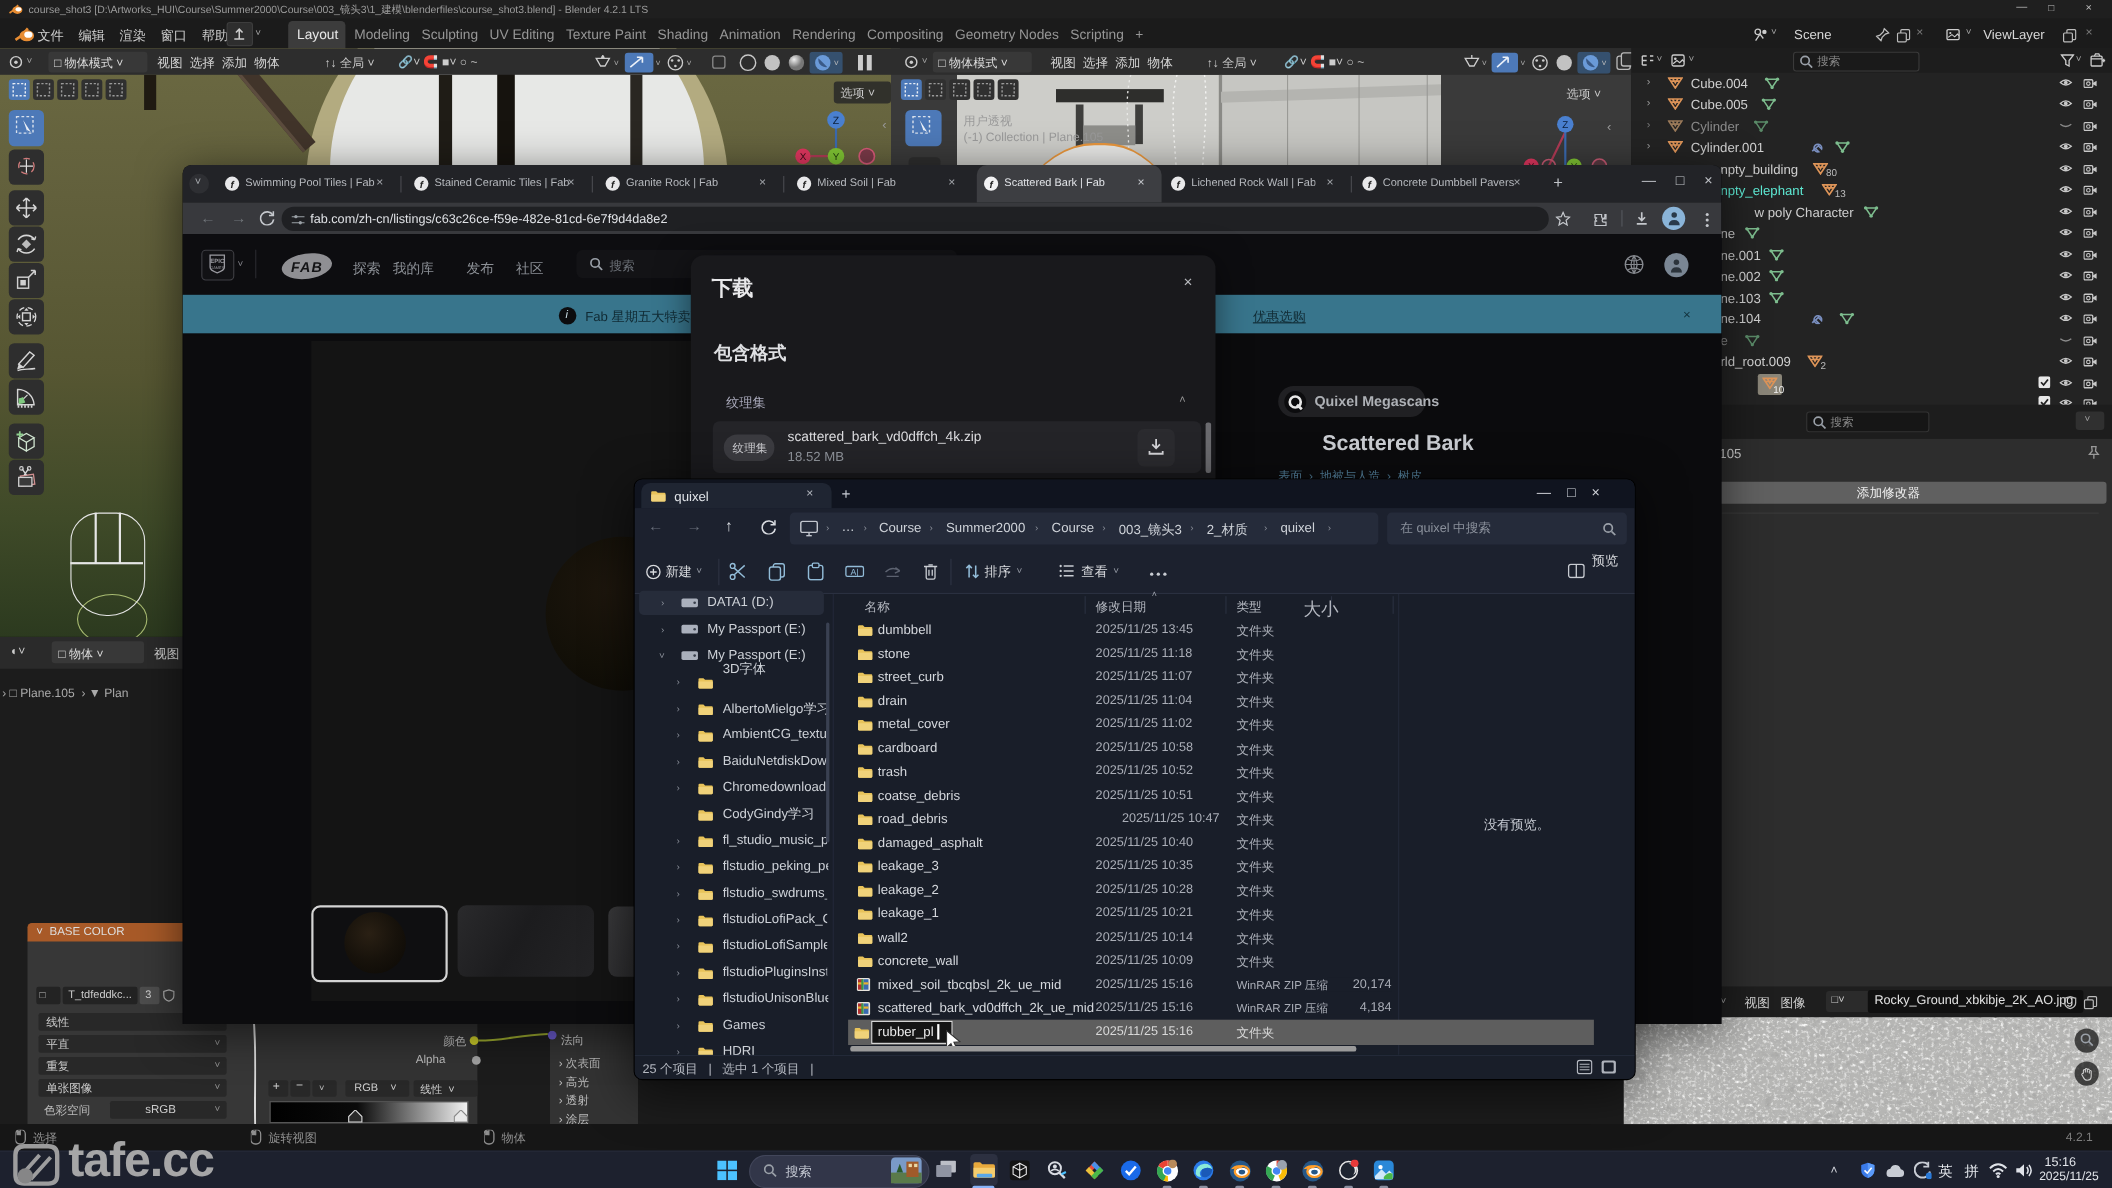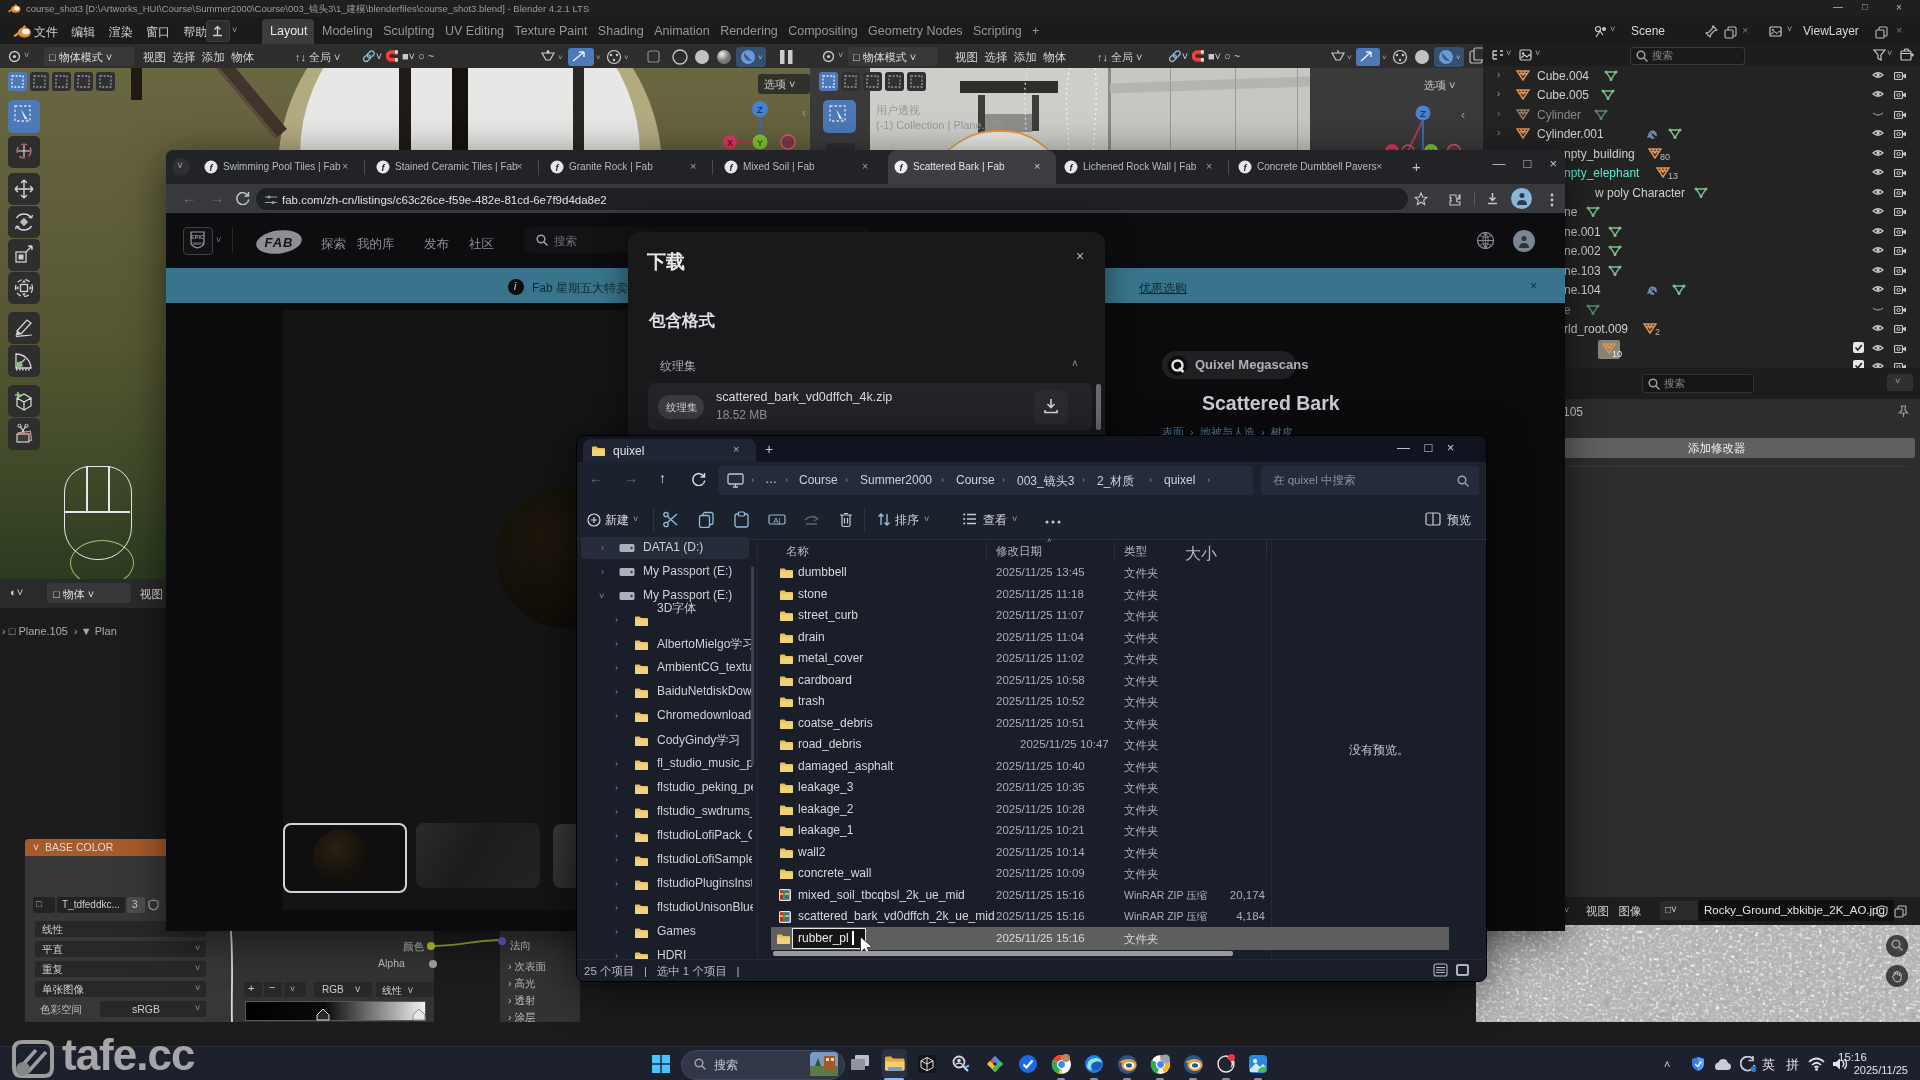--- a/index.html
+++ b/index.html
@@ -736,20 +736,35 @@
           <circle cx="6" cy="6" r="4" fill="#a1a1a1"></circle>
         </svg>
       <div class="tx" style="left:510px;top:360px;font-size:10.5px;color:#ccc;">法向</div>
       <div class="tx" style="left:508px;top:381px;font-size:10.5px;color:#bbb;">› 次表面</div>
       <div class="tx" style="left:508px;top:398px;font-size:10.5px;color:#bbb;">› 高光</div>
       <div class="tx" style="left:508px;top:415px;font-size:10.5px;color:#bbb;">› 透射</div>
       <div class="tx" style="left:508px;top:432px;font-size:10.5px;color:#bbb;">› 涂层</div>
     </div>
   </div>
 
+  <div class="a" style="left:0;top:1022px;width:1920px;height:24px;background:#161616;">
+    <svg class="a" style="left:14px;top:5px" width="10" height="14">
+        <use href="#mouseic"></use>
+      </svg>
+      <div class="tx" style="left:30px;top:5px;font-size:11px;color:#8f8f8f;">选择</div>
+    <svg class="a" style="left:228px;top:5px" width="10" height="14">
+        <use href="#mouseic"></use>
+      </svg>
+      <div class="tx" style="left:244px;top:5px;font-size:11px;color:#8f8f8f;">旋转视图</div>
+    <svg class="a" style="left:440px;top:5px" width="10" height="14">
+        <use href="#mouseic"></use>
+      </svg>
+      <div class="tx" style="left:456px;top:5px;font-size:11px;color:#8f8f8f;">物体</div>
+    <div class="tx" style="left:1878px;top:6px;font-size:11px;color:#7d7d7d;">4.2.1</div>
+  </div>
 </div>
 
 <div class="a" id="chrome" style="left:166px;top:150px;width:1399px;height:781px;border-radius:8px 8px 0 0;box-shadow:0 8px 40px rgba(0,0,0,.55);overflow:hidden;background:#0a0a0c;">
   <div id="chrome-in">
 
     <div class="a" style="left:0;top:0;width:1399px;height:34px;background:#222327;"></div>
     <div class="a" style="left:6px;top:8px;width:18px;height:18px;background:#2e2f33;border-radius:50%;"></div>
       <div class="tx" style="left:11px;top:10px;font-size:10px;color:#a8abb0;">˅</div>
 
     <div class="a" style="left:722px;top:0px;width:168px;height:34px;background:#3d3e42;border-radius:9px 9px 0 0;"></div>
@@ -1023,21 +1038,21 @@
     <div class="tx" style="left:435px;top:78px;font-size:9px;color:#9ba0aa;">˅</div>
     <svg class="a" style="left:468px;top:84px" width="16" height="4">
         <circle cx="2" cy="2" r="1.5" fill="#c8ccd2"></circle>
         <circle cx="8" cy="2" r="1.5" fill="#c8ccd2"></circle>
         <circle cx="14" cy="2" r="1.5" fill="#c8ccd2"></circle>
       </svg>
     <svg class="a" style="left:848px;top:76px;" width="16" height="14" viewBox="0 0 16 14">
         <rect x="1" y="1" width="14" height="12" rx="2" fill="none" stroke="#c8ccd2" stroke-width="1.2"></rect>
         <line x1="8" y1="1" x2="8" y2="13" stroke="#c8ccd2" stroke-width="1.2"></line>
       </svg>
-    <div class="tx" style="left:870px;top:76px;font-size:12px;color:#d8dade;">预览</div>
+    <div class="tx" style="left:870px;top:66px;font-size:12px;color:#d8dade;">预览</div>
 
     <div class="a" style="left:0;top:104px;width:909px;height:419px;background:#191e29;"></div>
     <div class="a" style="left:180px;top:104px;width:1px;height:419px;background:#232938;"></div>
     <div class="a" style="left:694px;top:104px;width:1px;height:419px;background:#232938;"></div>
 
     <div class="tx" style="left:209px;top:108px;font-size:11.5px;color:#b4b8c0;">名称</div>
     <div class="tx" style="left:470px;top:100px;font-size:8px;color:#9ba0aa;">˄</div>
     <div class="tx" style="left:419px;top:108px;font-size:11.5px;color:#b4b8c0;">修改日期</div>
     <div class="tx" style="left:547px;top:108px;font-size:11.5px;color:#b4b8c0;">类型</div>
     <div class="tx" style="left:608px;top:108px;font-size:16px;color:#b4b8c0;">大小</div>
@@ -1413,16 +1428,16 @@
     <div class="tx" style="left:1762px;top:9px;font-size:13px;color:#e2e5ea;">英</div>
     <div class="tx" style="left:1786px;top:9px;font-size:13px;color:#e2e5ea;">拼</div>
     <svg class="a" style="left:1808px;top:10px;" width="17" height="14" viewBox="0 0 17 14">
         <path d="M1 5 Q8.5 -2 16 5 M4 8 Q8.5 3.5 13 8 M6.5 10.5 Q8.5 8.5 10.5 10.5" fill="none" stroke="#dfe2e8" stroke-width="1.7"></path>
         <circle cx="8.5" cy="12.5" r="1.4" fill="#dfe2e8"></circle>
       </svg>
     <svg class="a" style="left:1832px;top:10px;" width="17" height="14" viewBox="0 0 17 14">
         <path d="M1 5 H4 L8 1.5 V12.5 L4 9 H1 Z" fill="#dfe2e8"></path>
         <path d="M10.5 4 Q13 7 10.5 10 M12.5 2 Q16.5 7 12.5 12" fill="none" stroke="#dfe2e8" stroke-width="1.4"></path>
       </svg>
-    <div class="tx" style="left:1838px;top:4px;font-size:11.5px;color:#e2e5ea;width:70px;text-align:left;">15:16</div>
+    <div class="tx" style="left:1838px;top:4px;font-size:11.5px;color:#e2e5ea;width:70px;text-align:center;">15:16</div>
     <div class="tx" style="left:1838px;top:17px;font-size:11px;color:#e2e5ea;width:70px;text-align:right;">2025/11/25</div>
   </div>
 </div>
 
 </body></html>

